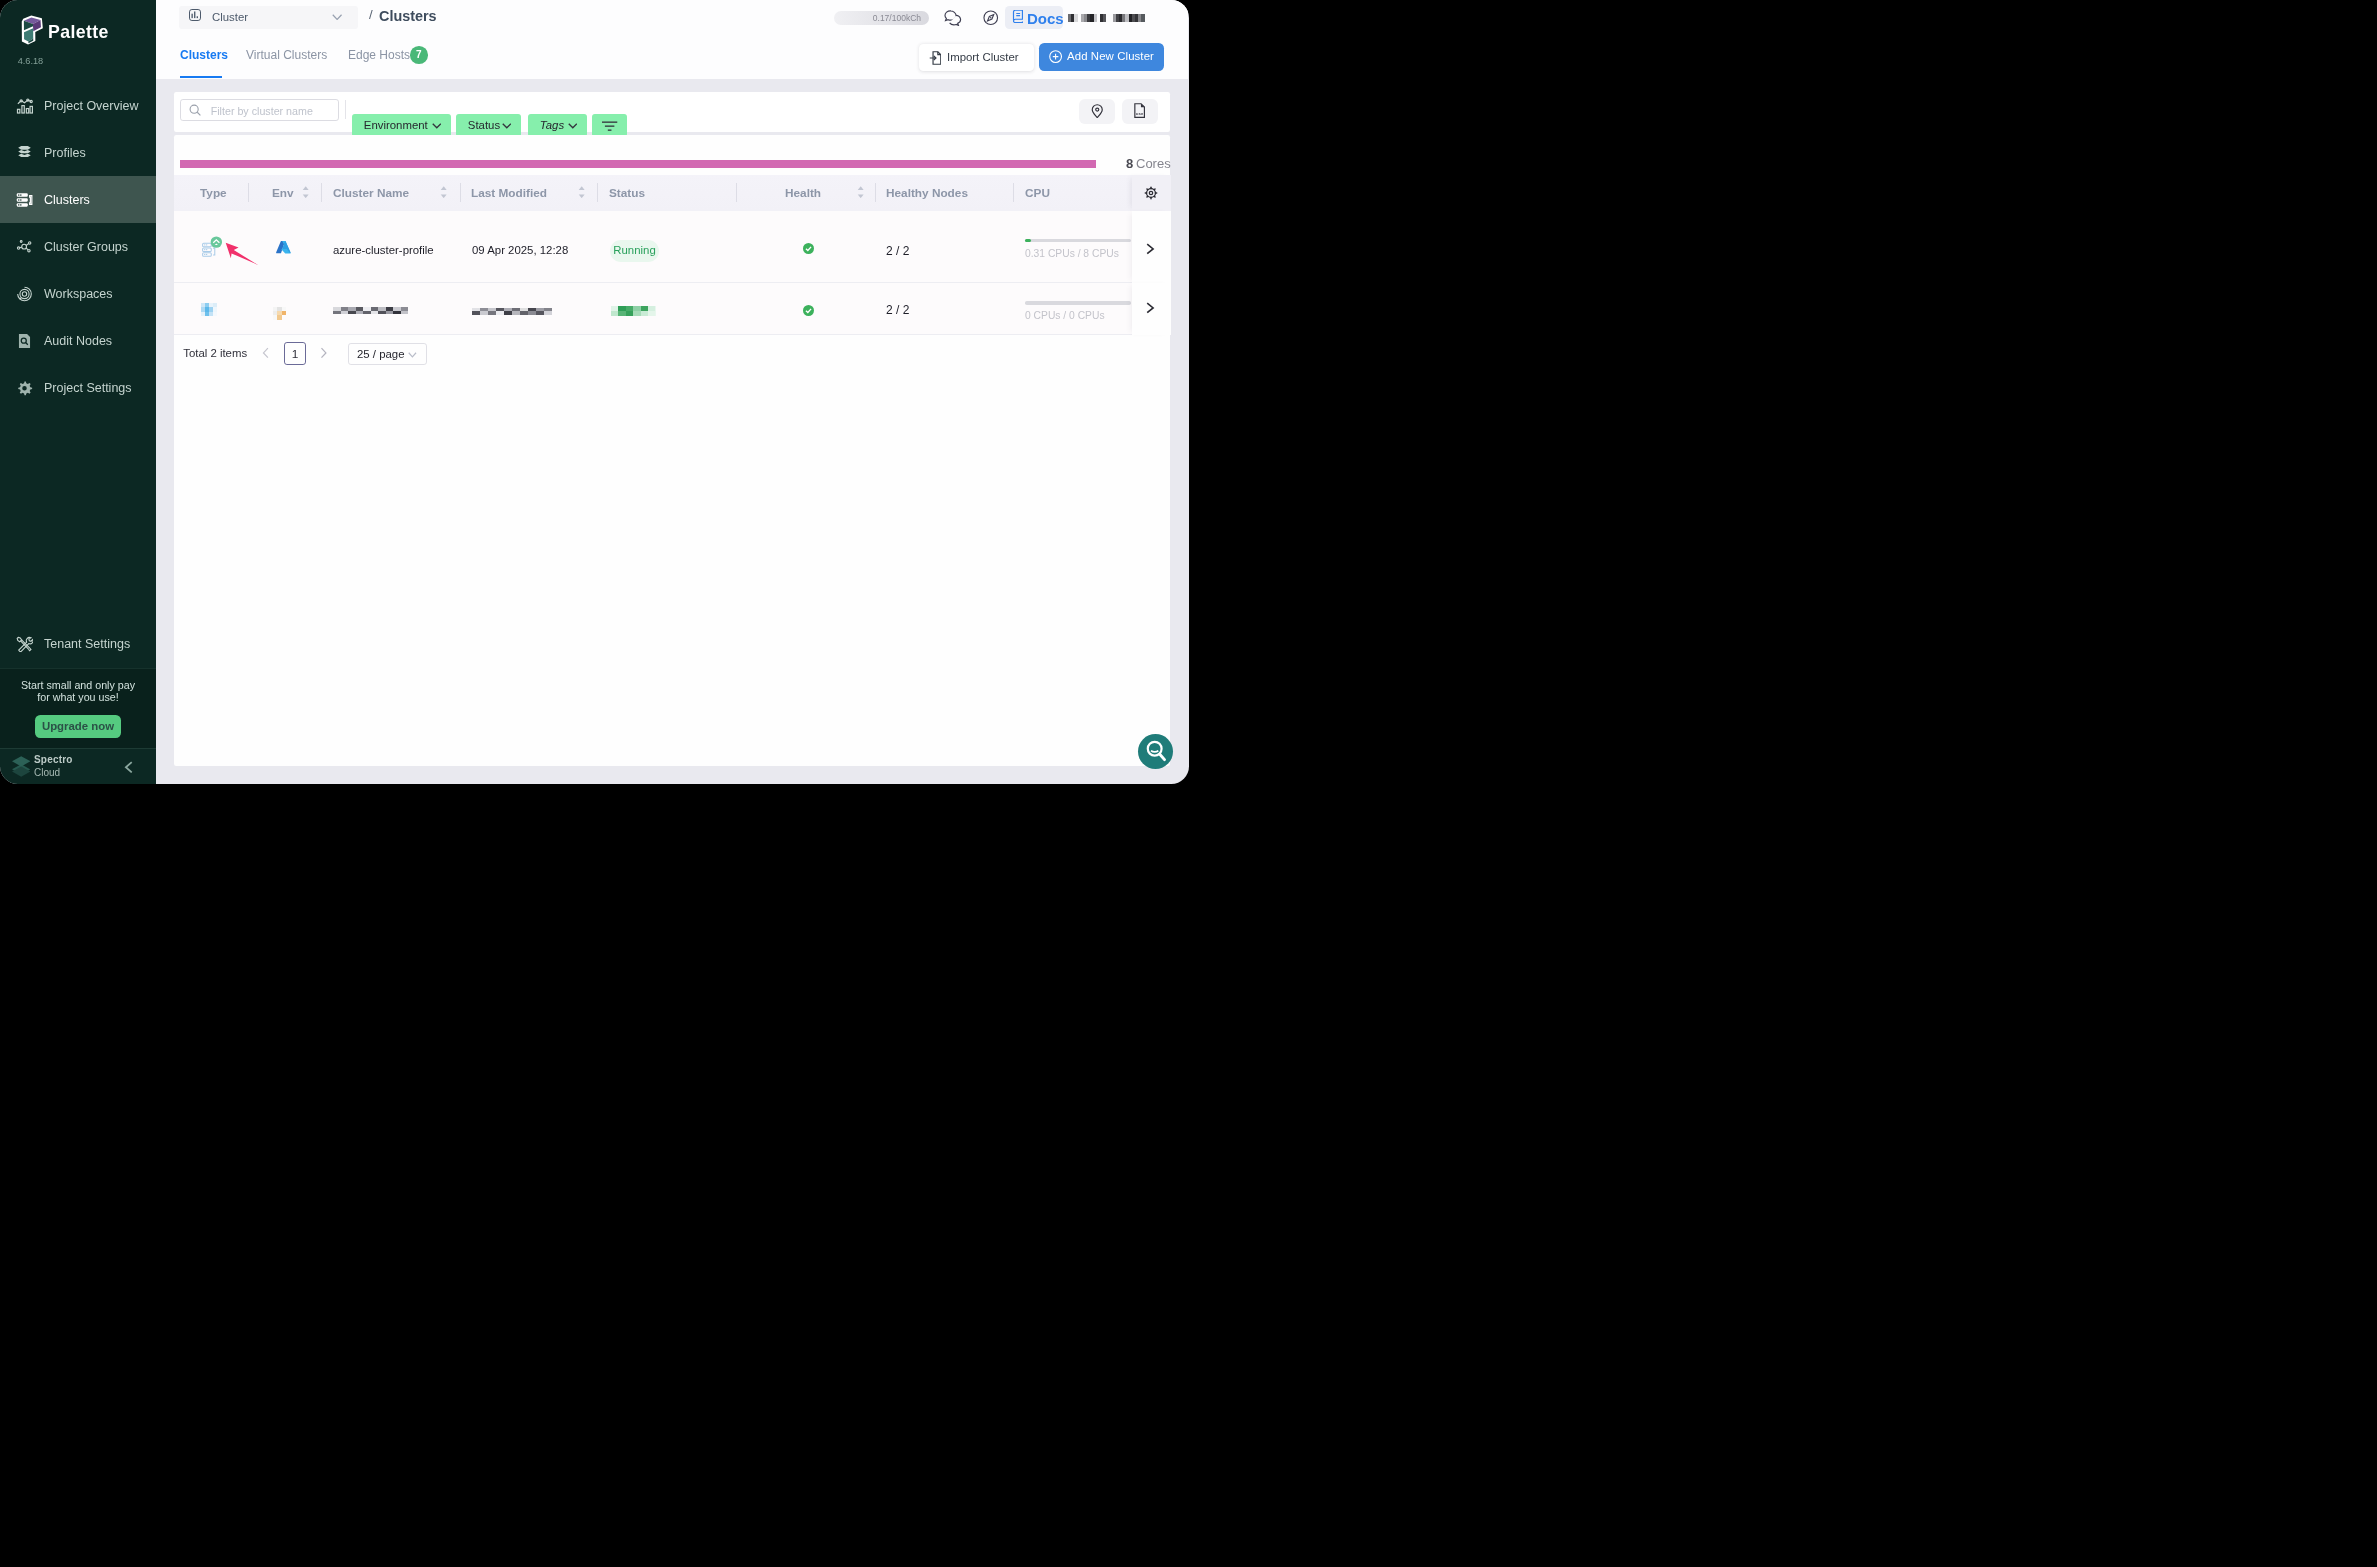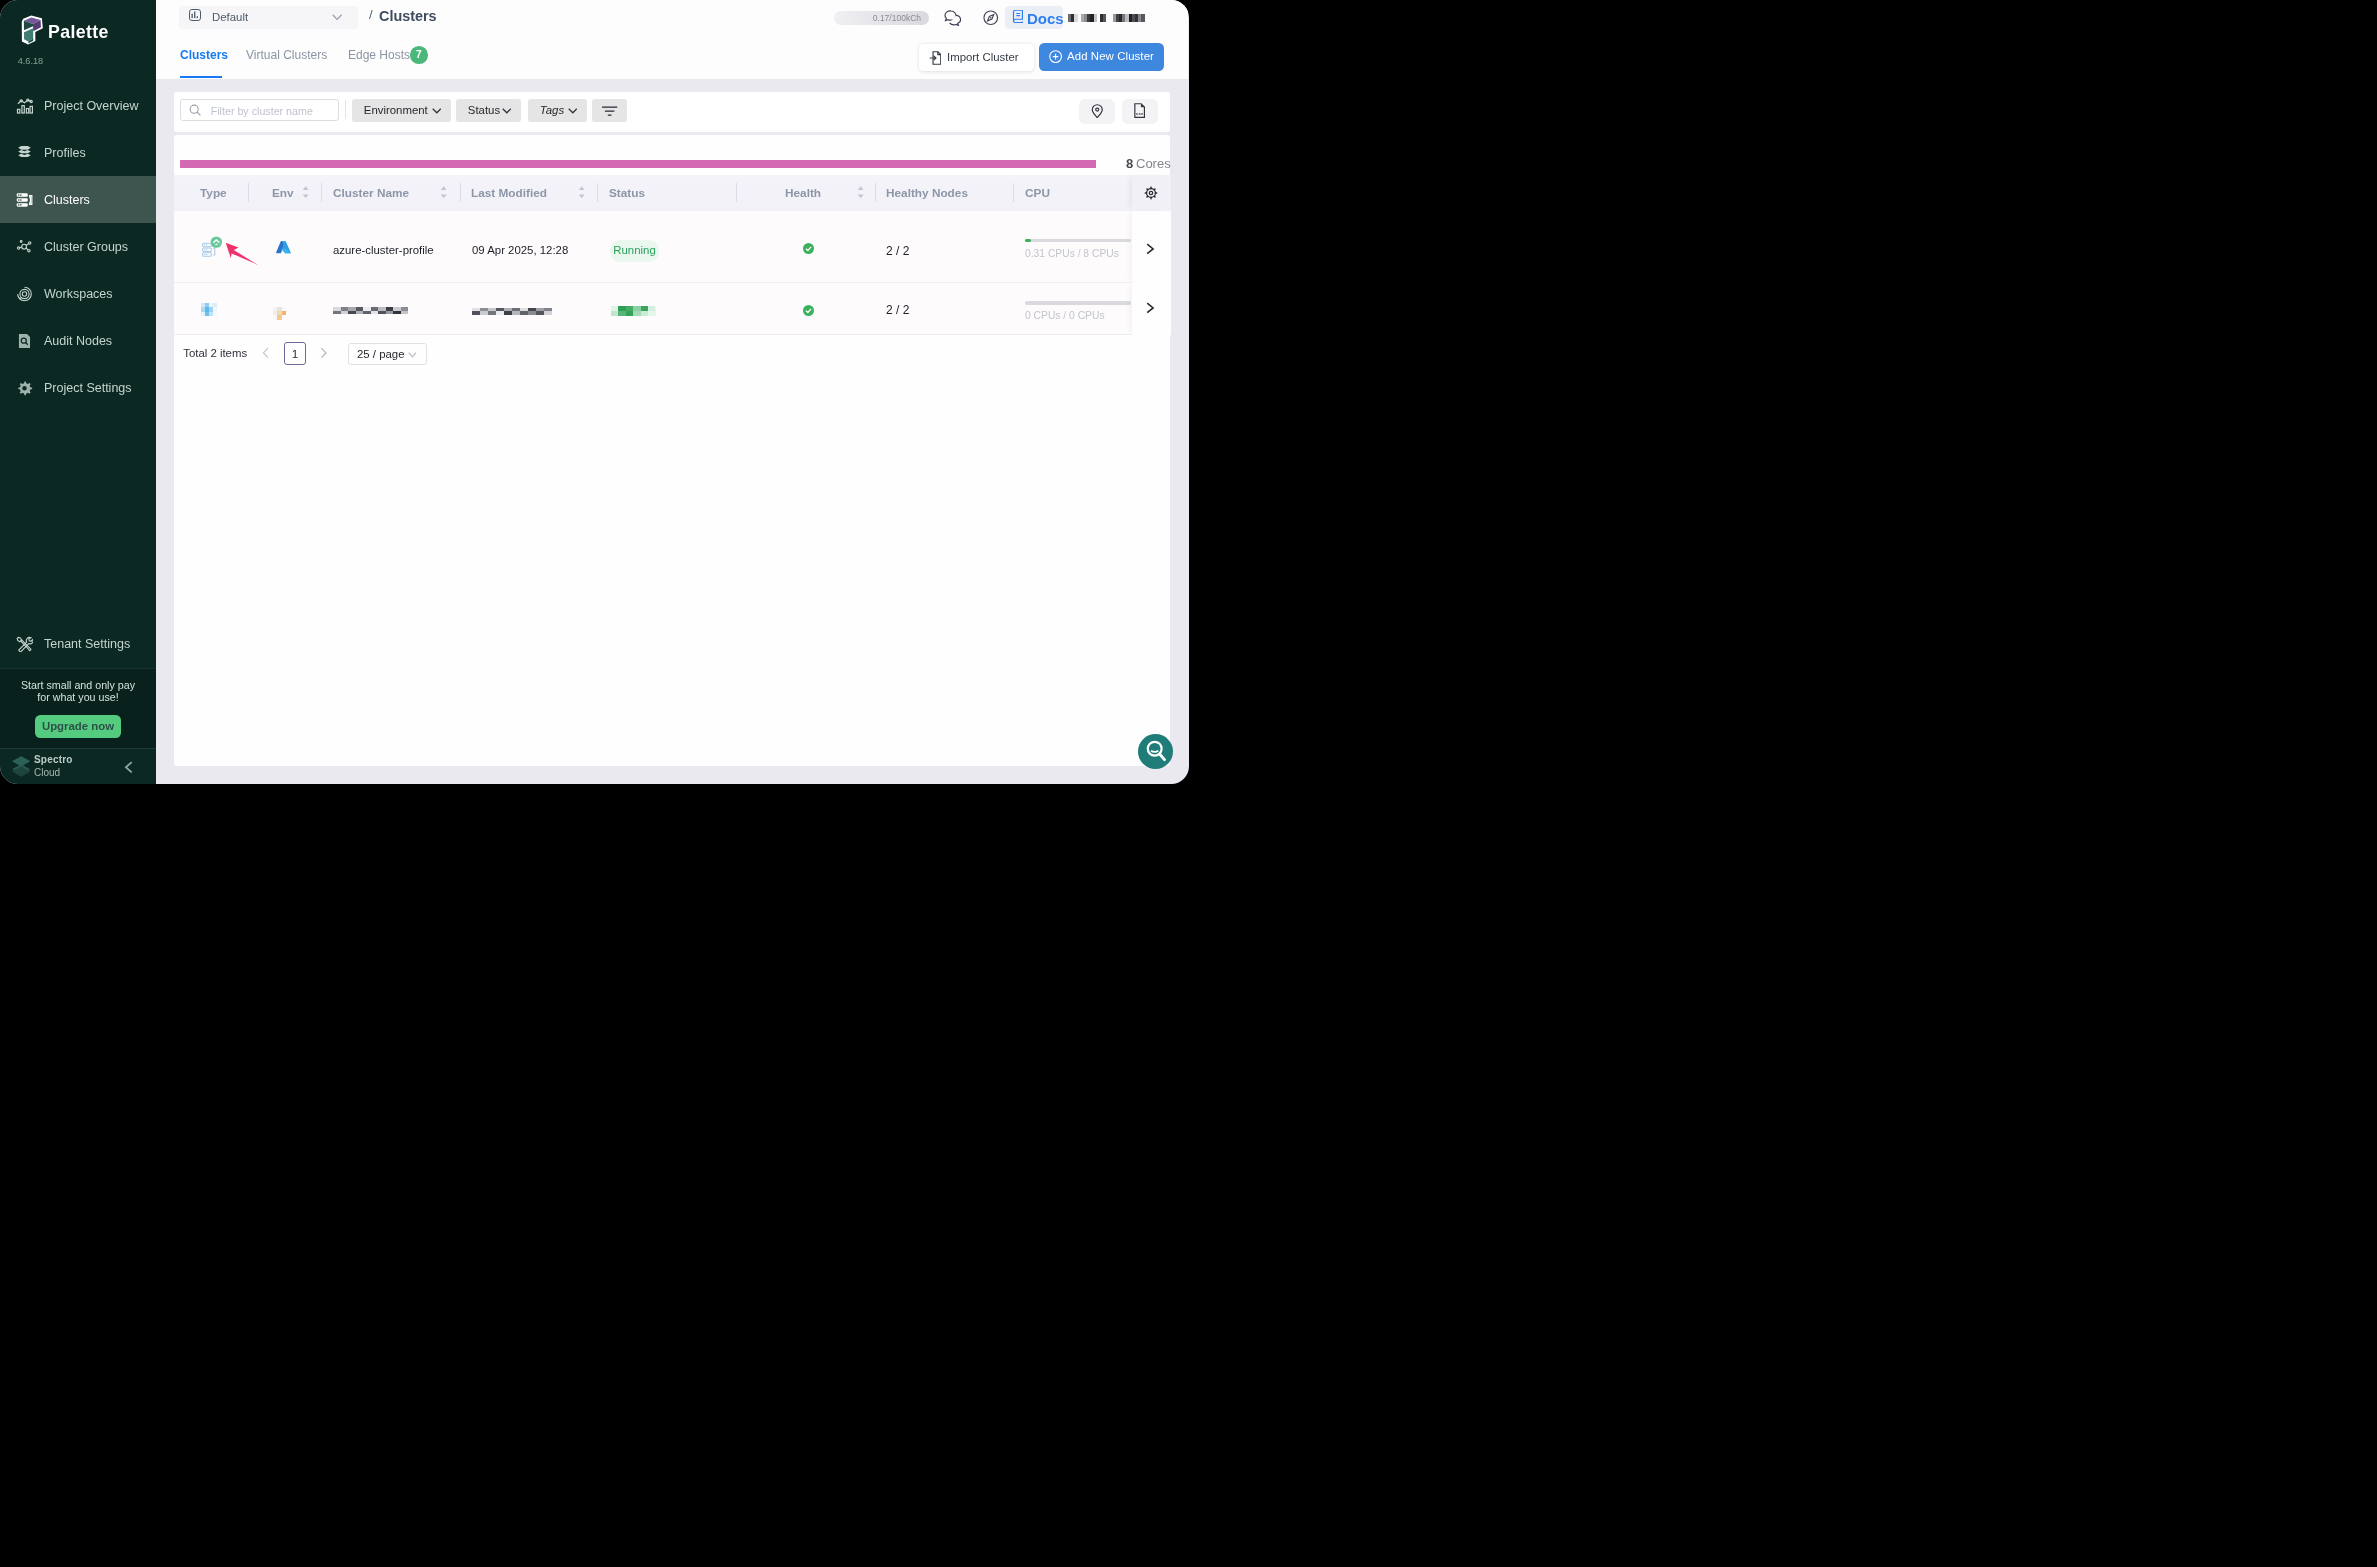--- a/index.html
+++ b/index.html
@@ -43,21 +43,21 @@
 .btn-import { position:absolute; left:763px; top:44px; width:115px; height:27px; background:#fff; border-radius:4.4px; box-shadow:0 0.7px 3.7px rgba(40,40,60,0.14); }
 .btn-import span { position:absolute; left:28px; top:6.6px; font-size:11.4px; color:#353c46; }
 .btn-add { position:absolute; left:883px; top:43px; width:125px; height:28px; background:#3e87de; border-radius:5.2px; }
 .btn-add span { position:absolute; left:28px; top:7px; font-size:11.4px; font-weight:500; color:#fff; letter-spacing:0.1px; }
 
 
 .fcard { position:absolute; left:174px; top:92px; width:996px; height:40px; background:#fff; border-radius:2.2px; }
 .search { position:absolute; left:6.3px; top:6.6px; width:159px; height:22px; border:0.7px solid #dcdce2; border-radius:2.9px; }
 .search span { position:absolute; left:29.4px; top:5.2px; font-size:10.7px; color:#bfc3cc; }
 .vdiv { position:absolute; left:171px; top:8px; width:0.7px; height:19px; background:#e4e4e9; }
-.fpill { position:absolute; top:7px; height:23px; background:#e5e5e5; border-radius:2.9px; }
+.fpill { position:absolute; top:22px; height:23px; background:#86efac; border-radius:2.9px; }
 .fpill span { position:absolute; left:11.8px; top:5.2px; font-size:11.4px; color:#26262e; }
 .loc-btn { position:absolute; left:905px; top:6.6px; width:36px; height:25px; background:#f3f3f6; border-radius:5.9px; }
 .csv-btn { position:absolute; left:948px; top:6.6px; width:36px; height:25px; background:#f3f3f6; border-radius:5.9px; }
 
 
 .tcard { position:absolute; left:174px; top:135px; width:996px; height:631px; background:#fefefe; border-radius:2.2px; }
 .pinkbar { position:absolute; left:6.3px; top:25.4px; width:916px; height:8px; background:#d269b2; }
 .cores8 { position:absolute; left:952px; top:21.3px; font-size:13px; font-weight:700; color:#4a4a52; }
 .coresT { position:absolute; left:962px; top:21.3px; font-size:13px; color:#85858e; }
 .thead { position:absolute; left:0; top:40px; width:996px; height:36px; background:linear-gradient(180deg,#f4f3f9,#f2f1f7); }
@@ -204,21 +204,21 @@
 
 <div class="topbar">
   <div class="proj-pill">
     <div class="proj-ic">
       <svg width="9.6" height="9.6" viewBox="0 0 13 13" style="position:absolute;left:0px;top:0px;">
         <rect x="2" y="5" width="1.8" height="6" fill="#4d5a6b"></rect>
         <rect x="5.5" y="2" width="1.8" height="9" fill="#4d5a6b"></rect>
         <rect x="9" y="8.5" width="1.8" height="2.5" fill="#4d5a6b"></rect>
       </svg>
     </div>
-    <div class="proj-tx">Default</div>
+    <div class="proj-tx">Cluster</div>
     <svg style="position:absolute;right:16px;top:8px;" width="10.3" height="6.6" viewBox="0 0 14 9" fill="none" stroke="#98a1b0" stroke-width="1.6">
           <polyline points="1,1 7,7.5 13,1"></polyline>
         </svg>
   </div>
   <div class="crumb-sl">/</div>
   <div class="crumb-ti">Clusters</div>
 
   <div class="tab active" style="left:24px;">Clusters</div>
   <div class="tab" style="left:90px;">Virtual Clusters</div>
   <div class="tab" style="left:192px;">Edge Hosts</div>

